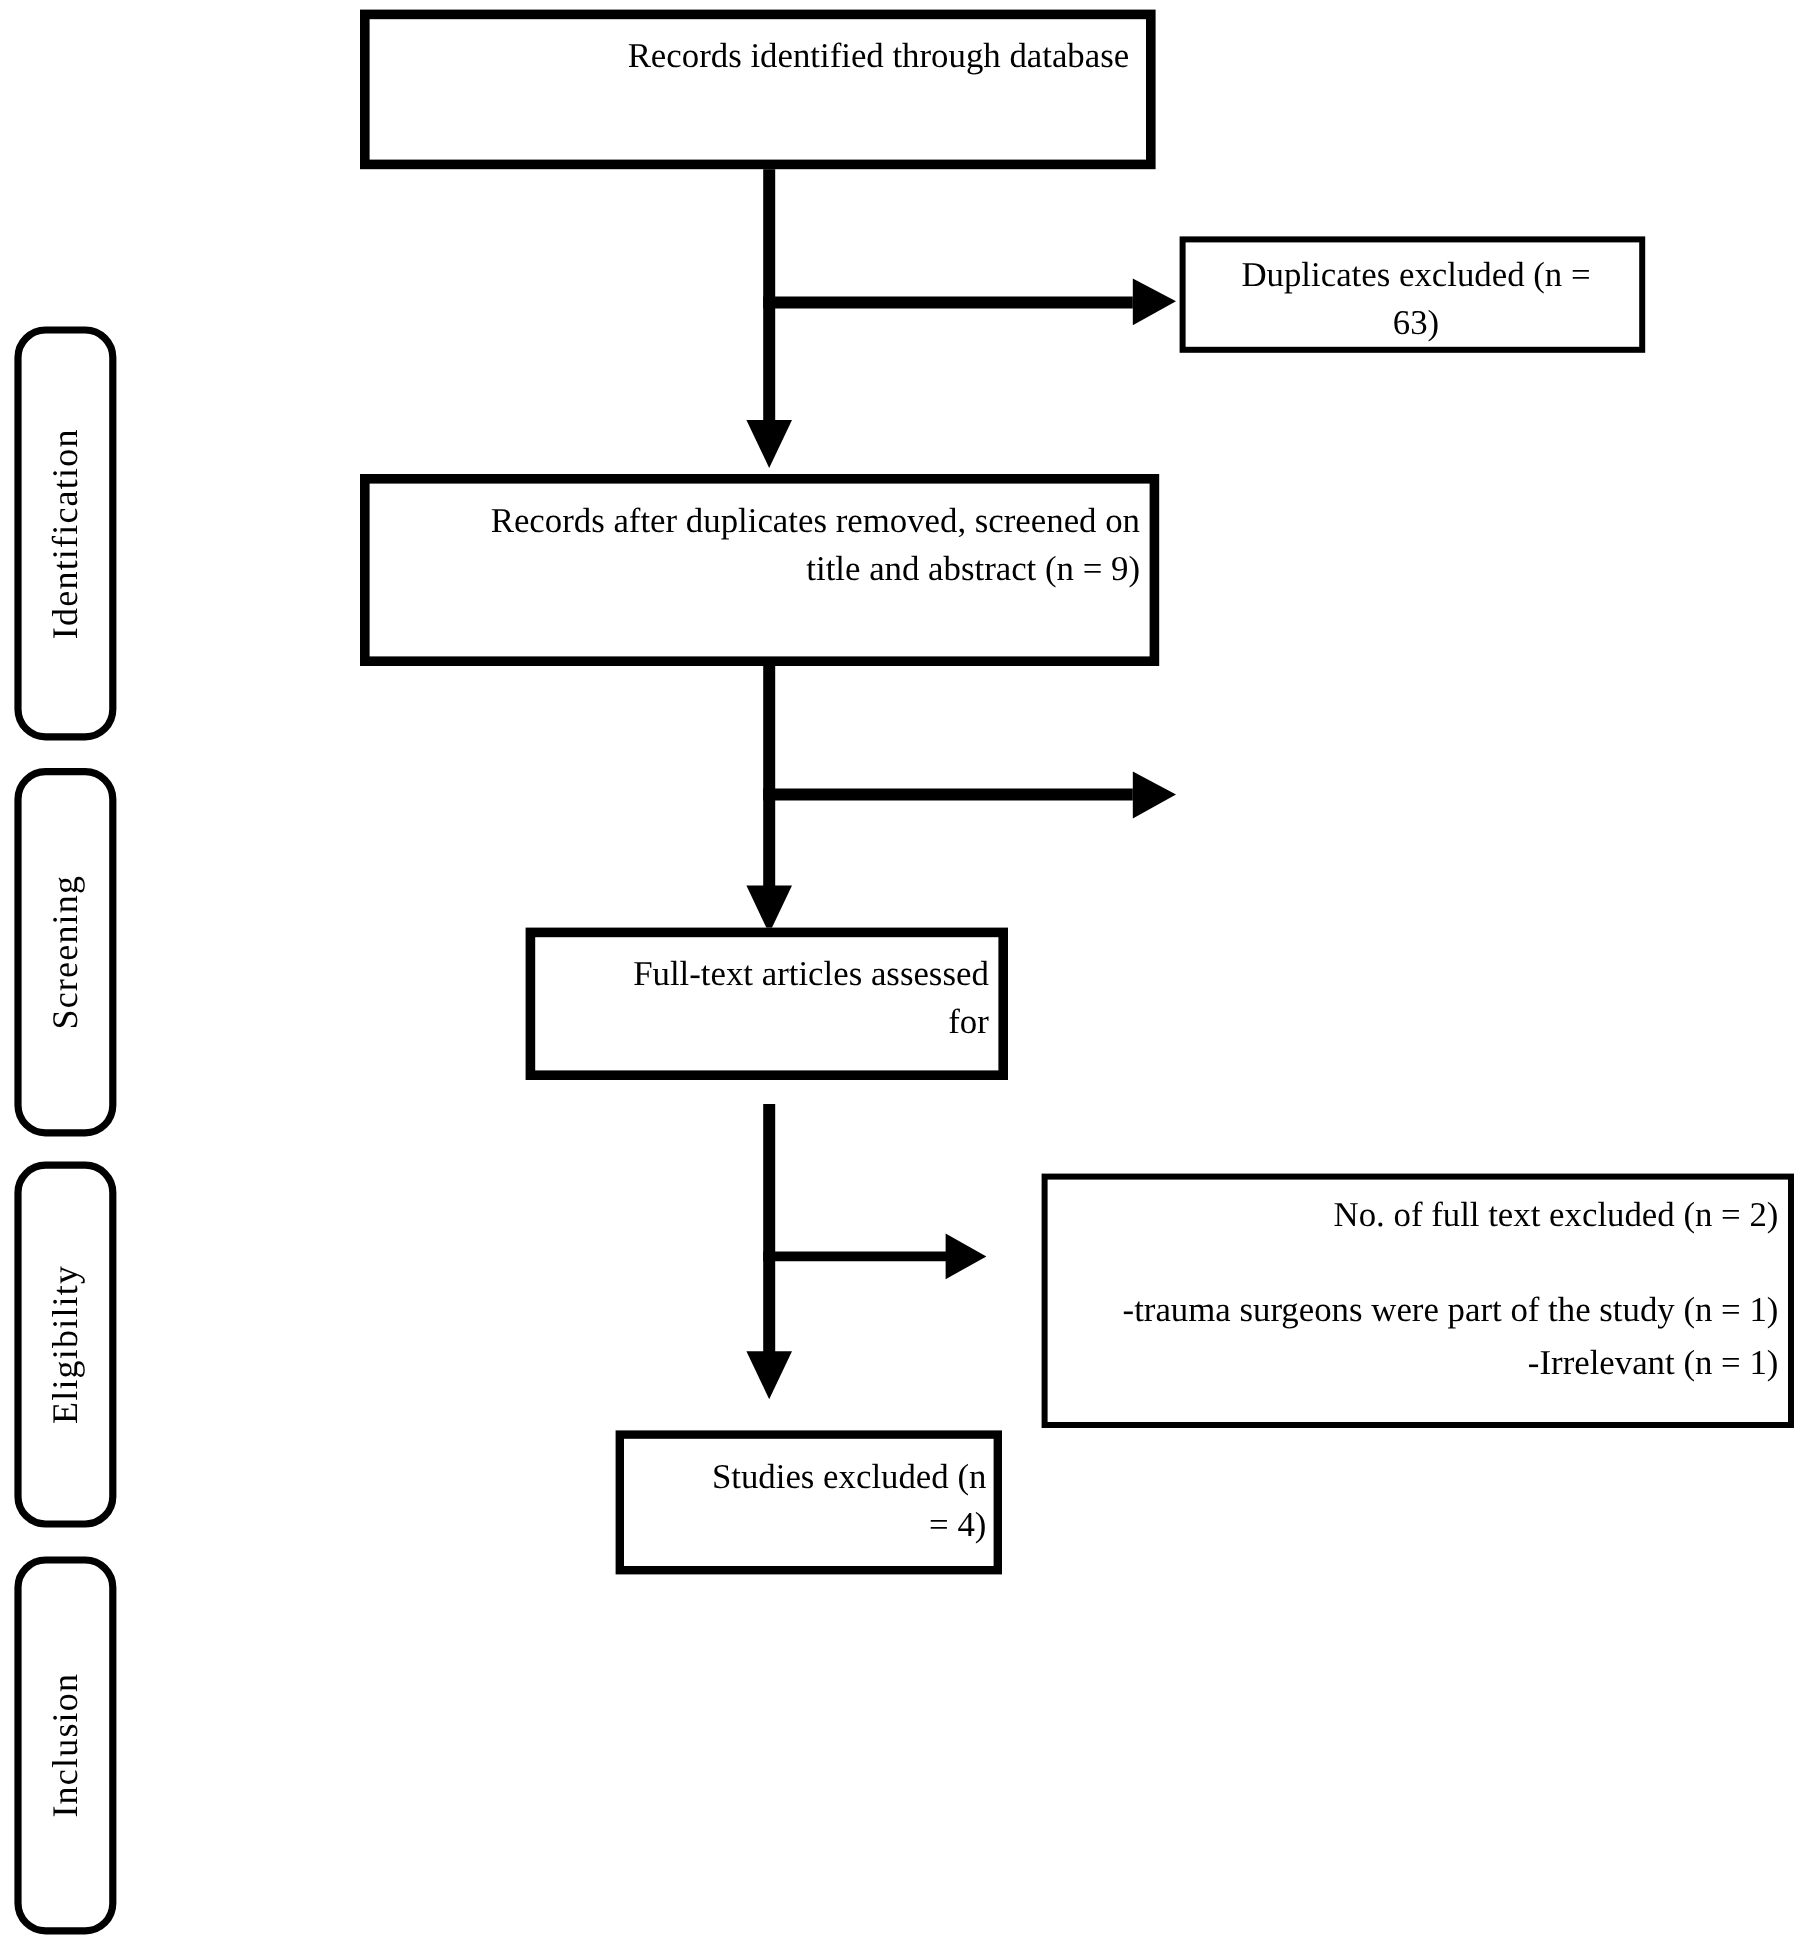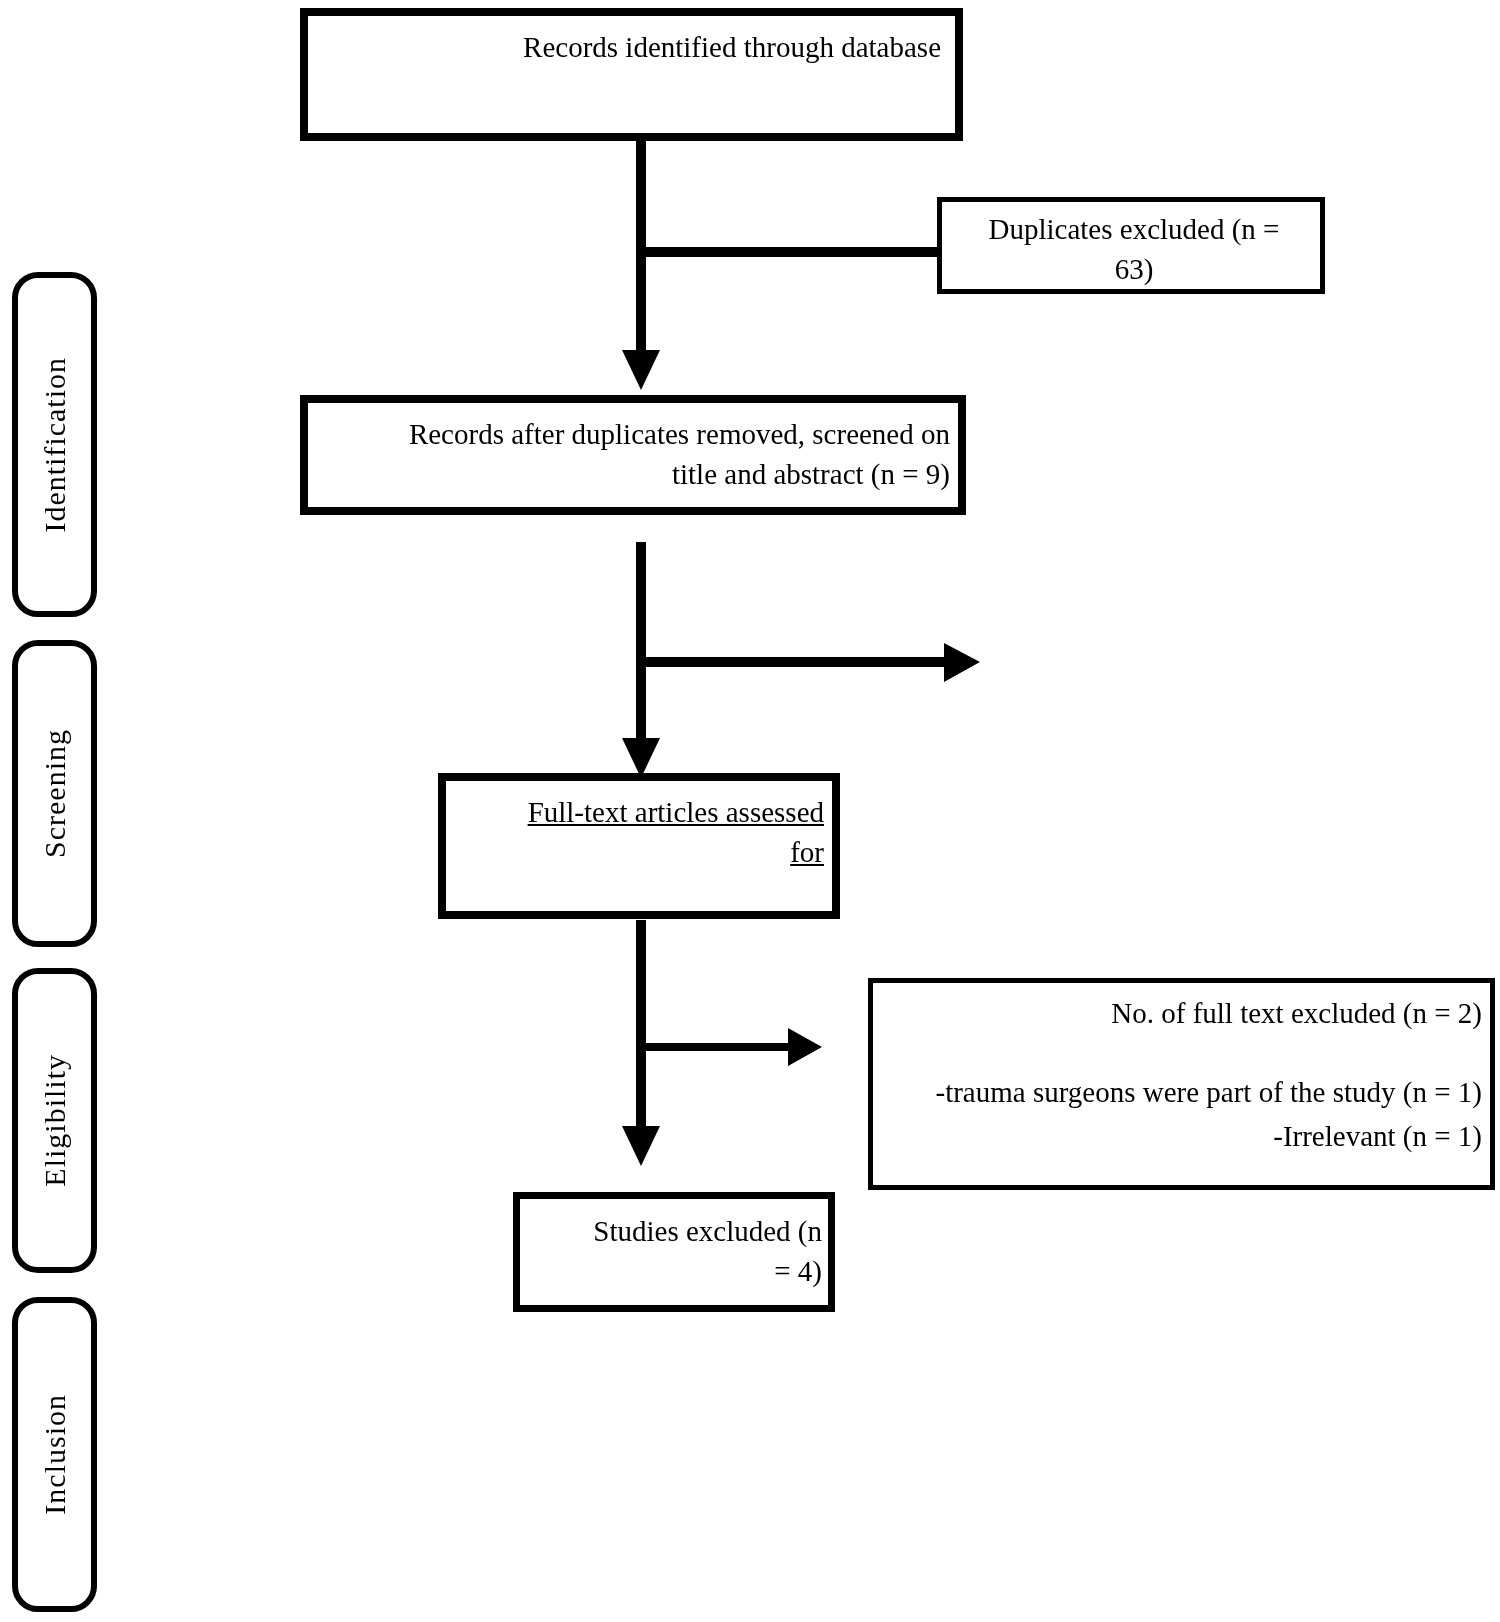--- a/index.html
+++ b/index.html
@@ -44,24 +44,24 @@
   }
   .stage-label {
     writing-mode: vertical-rl;
     transform: rotate(180deg);
     font-size: 30px;
     letter-spacing: 1px;
     white-space: nowrap;
   }
   
   #box-records-identified { left: 300px; top: 8px;    width: 663px; height: 133px; border-width: 8px; padding: 11px 14px 0 34px; }
-  #box-duplicates-excluded{ left: 937px; top: 197px;  width: 388px; height: 97px;  border-width: 5px; padding: 7px 0 0 6px; text-align: center; }
-  #box-records-screened   { left: 300px; top: 395px;  width: 666px; height: 120px; border-width: 8px; padding: 11px 8px 0 22px; }
+  #box-duplicates-excluded{ left: 983px; top: 197px;  width: 388px; height: 97px;  border-width: 5px; padding: 7px 0 0 6px; text-align: center; }
+  #box-records-screened   { left: 300px; top: 395px;  width: 666px; height: 160px; border-width: 8px; padding: 11px 8px 0 22px; }
   #box-articles-not-fulltext { left: 987px; top: 602px; width: 360px; height: 151px; border-width: 5px; padding: 11px 4px 0 2px; }
-  #box-fulltext-assessed  { left: 438px; top: 773px;  width: 402px; height: 146px; border-width: 8px; padding: 11px 8px 0 17px; text-decoration: underline; }
+  #box-fulltext-assessed  { left: 438px; top: 773px;  width: 402px; height: 127px; border-width: 8px; padding: 11px 8px 0 17px; }
   #box-fulltext-excluded  { left: 868px; top: 978px;  width: 627px; height: 212px; border-width: 5px; padding: 10px 8px 0 5px; }
   #box-studies-included   { left: 513px; top: 1192px; width: 322px; height: 120px; border-width: 7px; padding: 12px 6px 0 0; }
 
   #stage-identification { top: 272px;  height: 345px; }
   #stage-screening      { top: 640px;  height: 307px; }
   #stage-eligibility    { top: 968px;  height: 305px; }
   #stage-inclusion      { top: 1297px; height: 315px; }
 
   #box-fulltext-excluded .line { margin-left: 9px; }
   #box-fulltext-excluded .reason-1 { margin-left: 14px; margin-top: 39px; font-family: Liberation Serif, serif; }

